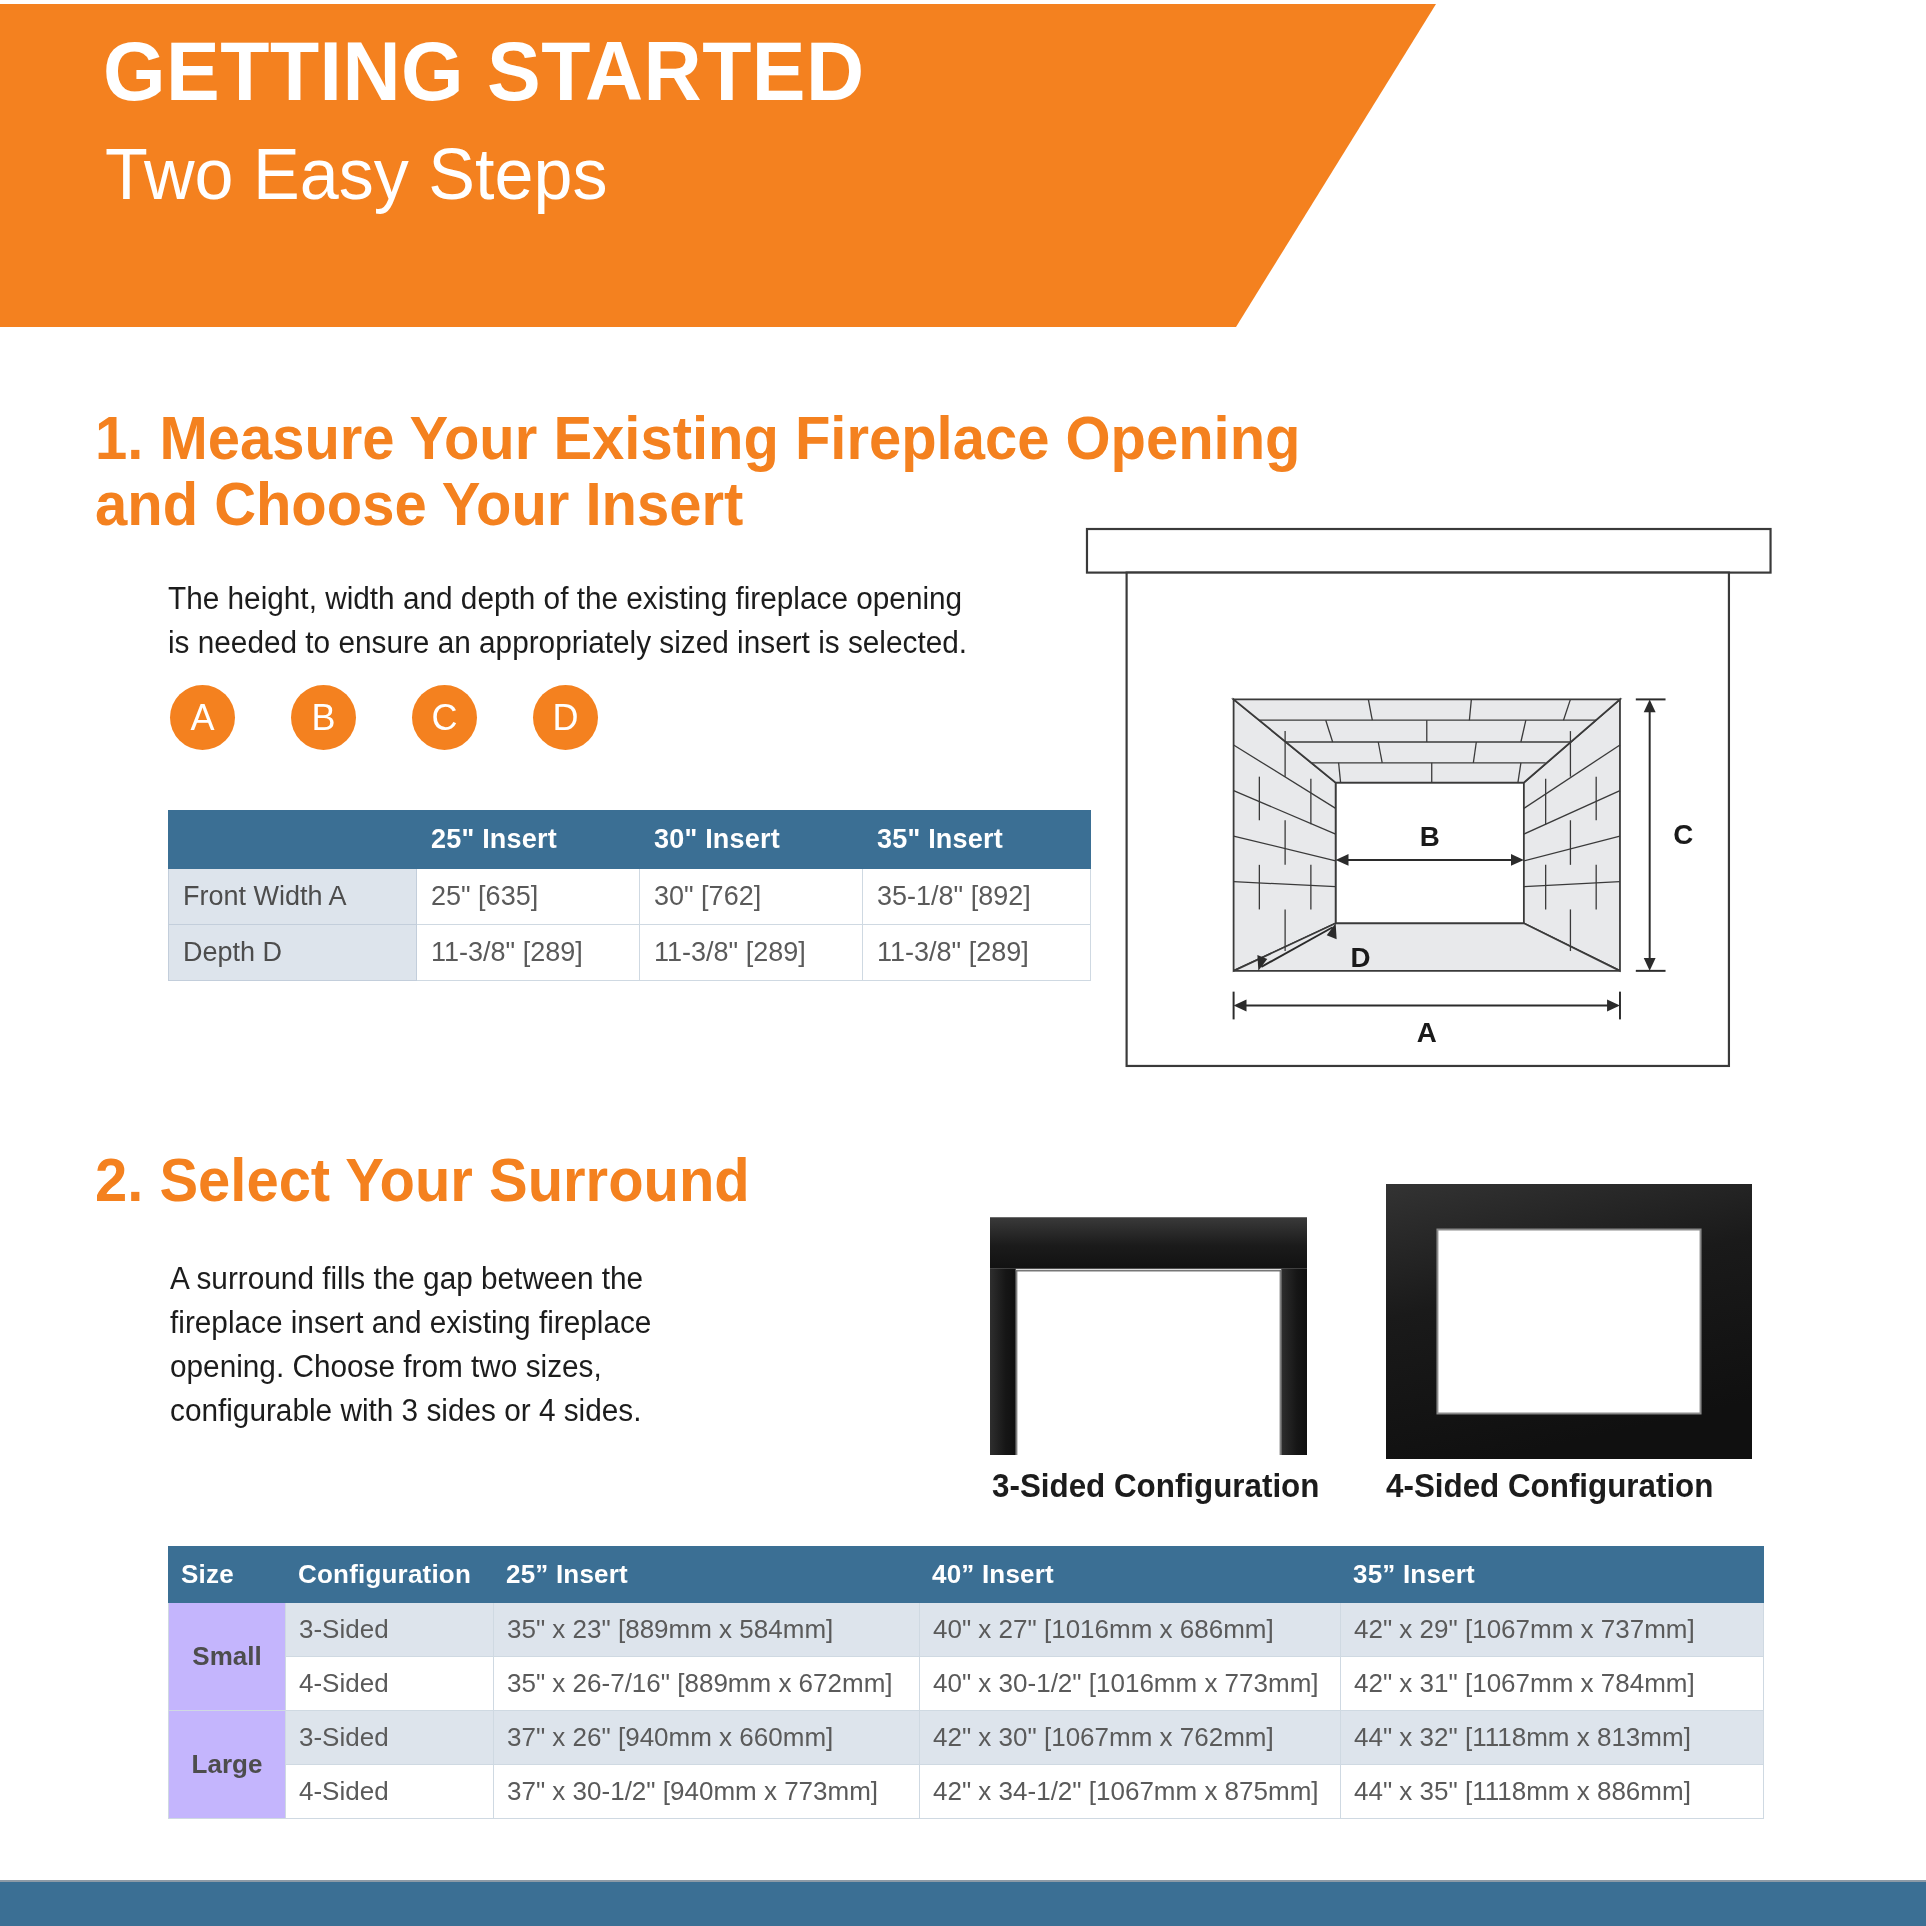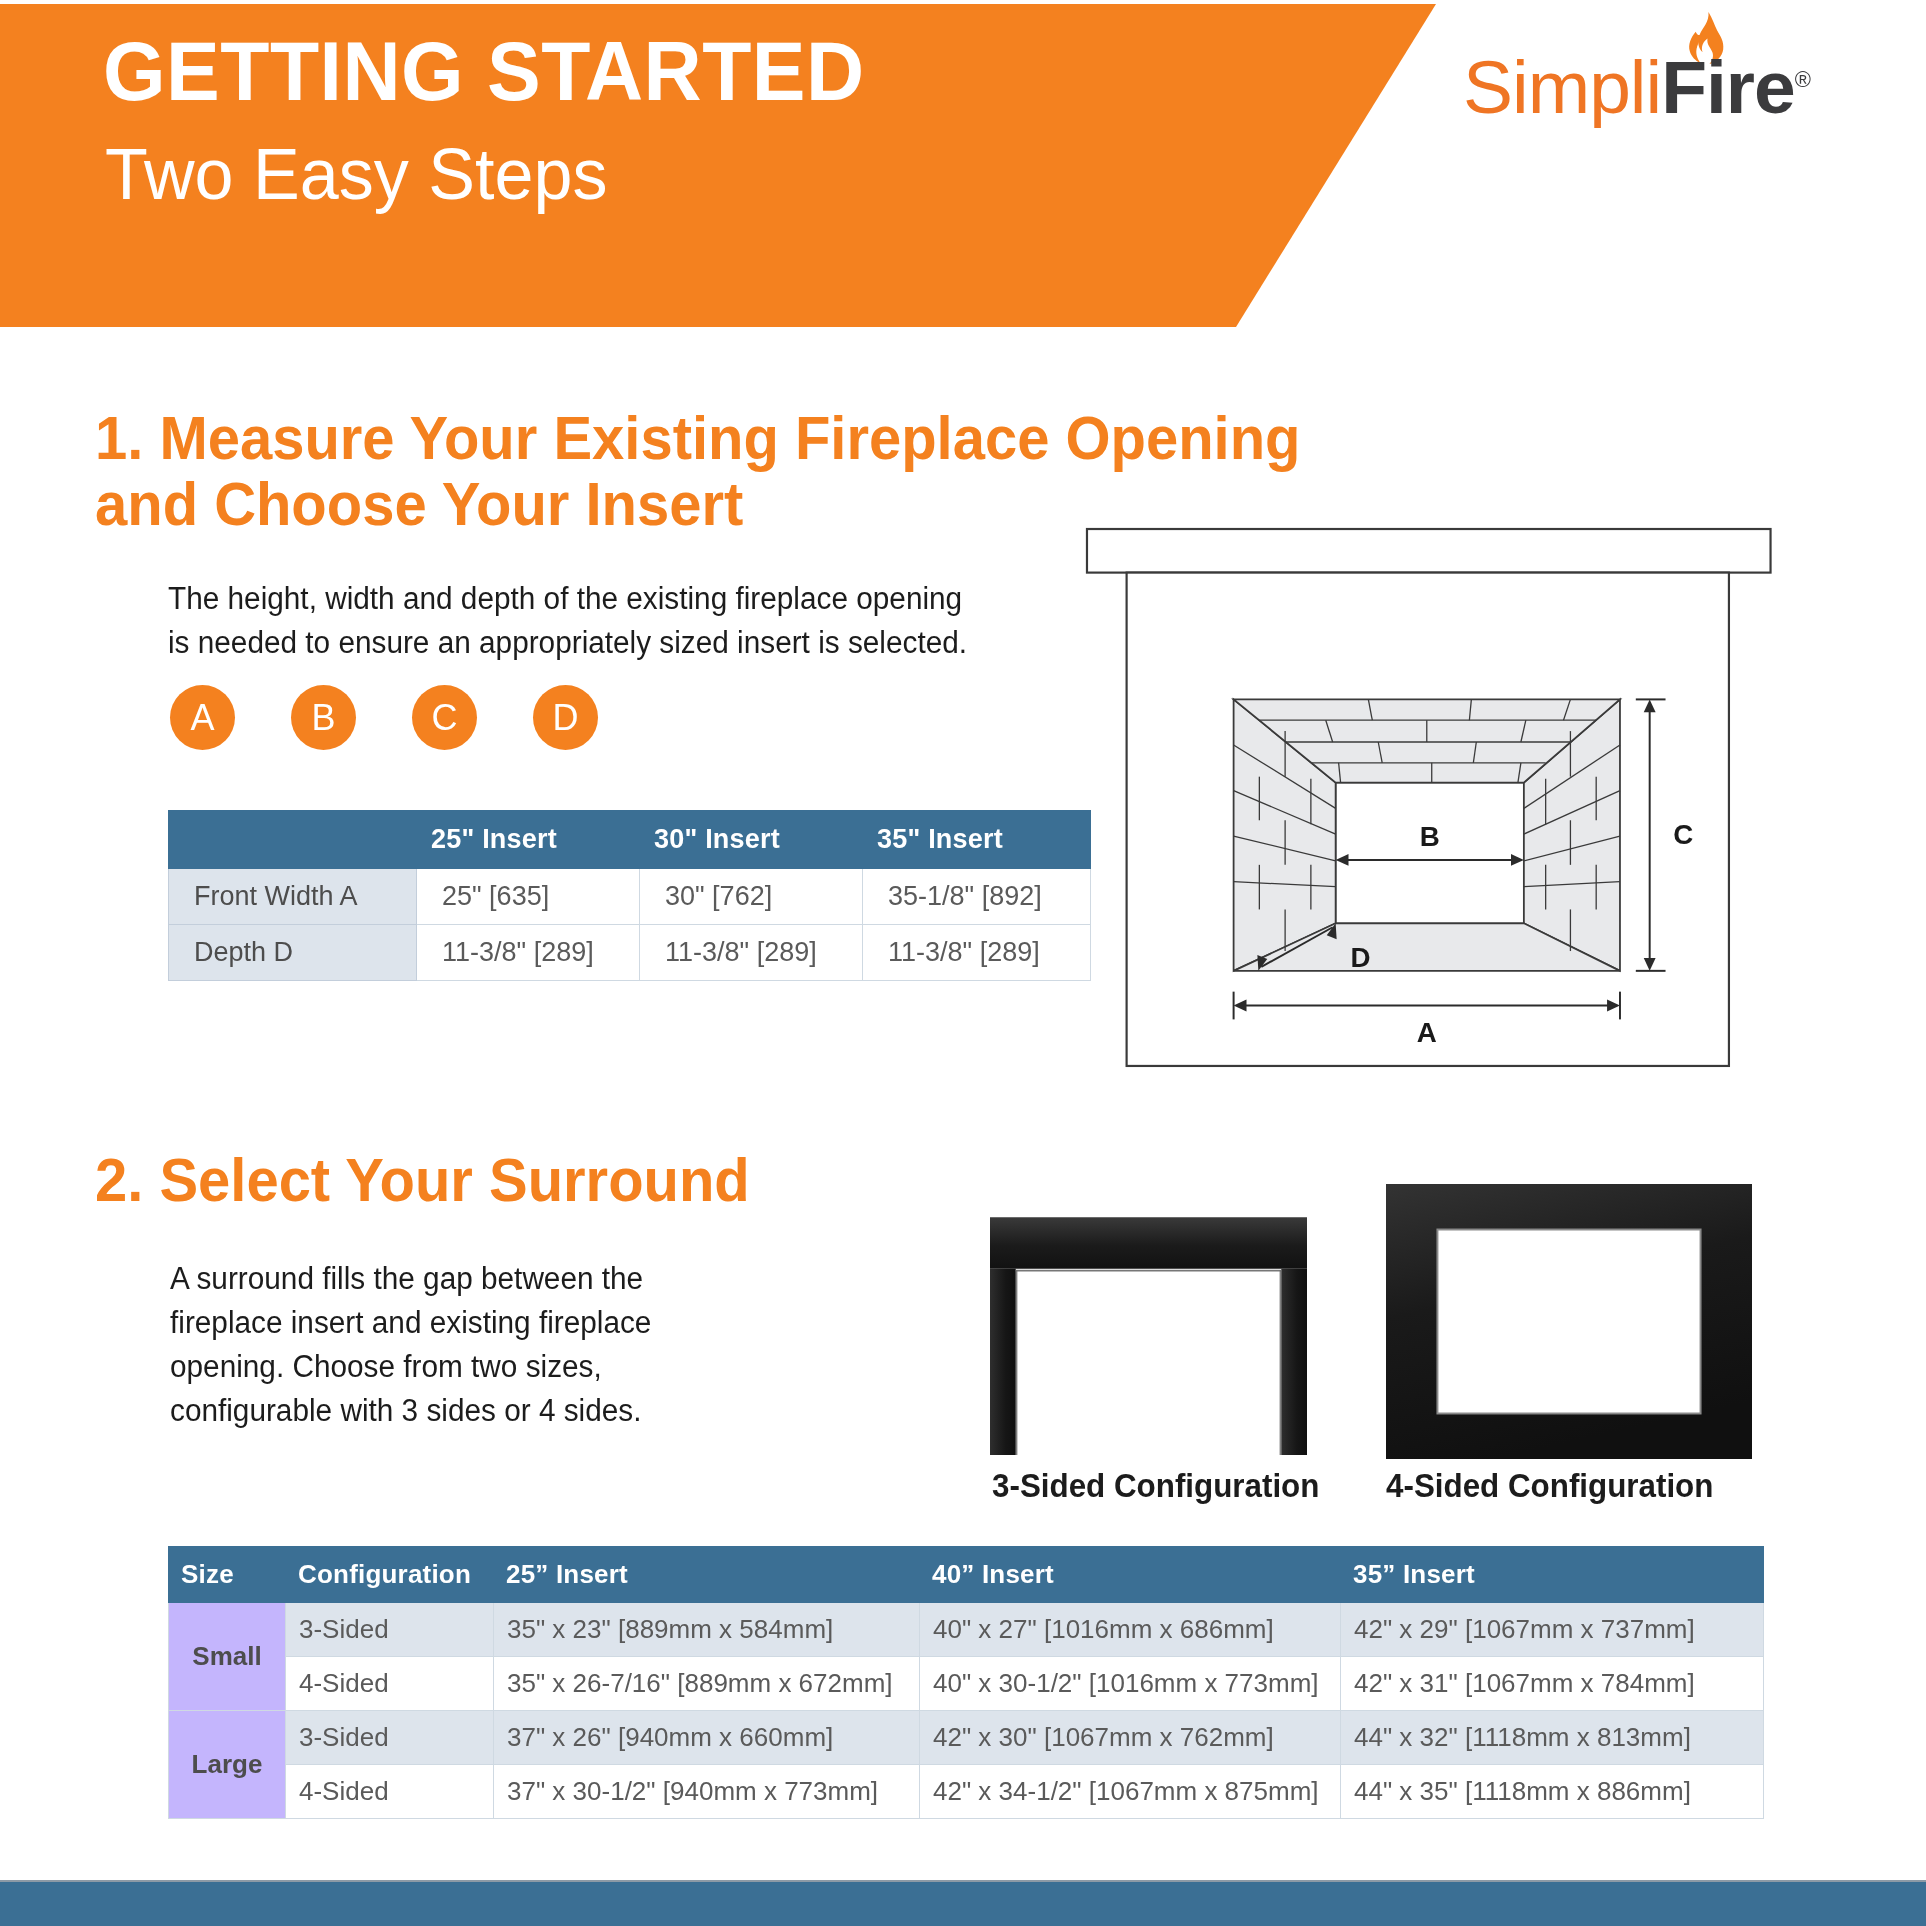--- a/index.html
+++ b/index.html
@@ -139,21 +139,21 @@
     color: #ffffff;
     font-weight: 700;
     text-align: left;
     font-size: 27px;
     padding: 13px 14px;
     border: 1px solid #3b6f94;
     letter-spacing: 0.2px;
   }
   .data-table td {
     background: #ffffff;
-    padding: 12px 25px;
+    padding: 12px 14px;
     border: 1px solid #cfd9e2;
     color: #5a5a5a;
     white-space: nowrap;
   }
   .data-table td.rowlabel {
     background: #dde4ec;
     color: #4d4d4d;
     border: 1px solid #c3cedb;
   }
   .data-table tr.striped td { background: #dde4ec; }
@@ -230,29 +230,20 @@
 <body>
 
 <div id="page">
 
   <div id="header">
     <div id="header-bg"></div>
     <div id="header-title">GETTING STARTED</div>
     <div id="header-subtitle">Two Easy Steps</div>
   </div>
 
-  <div id="logo">
-    <svg id="logo-flame" viewBox="0 0 56 62">
-      <path d="M30 0 C31 10 24 16 21 23 C18 30 20 37 24 41 C22 35 25 30 29 27 C28 33 32 36 34 41 C35.5 45 34 50 31 53 C38 51 44 45 45 38 C46 30 42 24 39 19 C36 13.5 34 6 30 0 Z" fill="#f4811f"></path>
-      <path d="M17 20 C12 26 9 33 11 40 C12.5 45.5 17 50 22 52 C18 47 16.5 41 18.5 35 C20 30.5 22 26 24 22 C21 25 18 23 17 20 Z" fill="#f4811f"></path>
-    </svg>
-    <div id="logo-text">
-      <span id="logo-simpli">Simpli</span><span id="logo-fire">Fire</span><span id="logo-reg">®</span>
-    </div>
-  </div>
 
   <div id="step1-heading" class="step-heading">1. Measure Your Existing Fireplace Opening
 and Choose Your Insert</div>
   <div id="step1-body" class="step-body">The height, width and depth of the existing fireplace opening
 is needed to ensure an appropriately sized insert is selected.</div>
 
   <div id="badges">
     <div class="badge">A</div>
     <div class="badge">B</div>
     <div class="badge">C</div>

